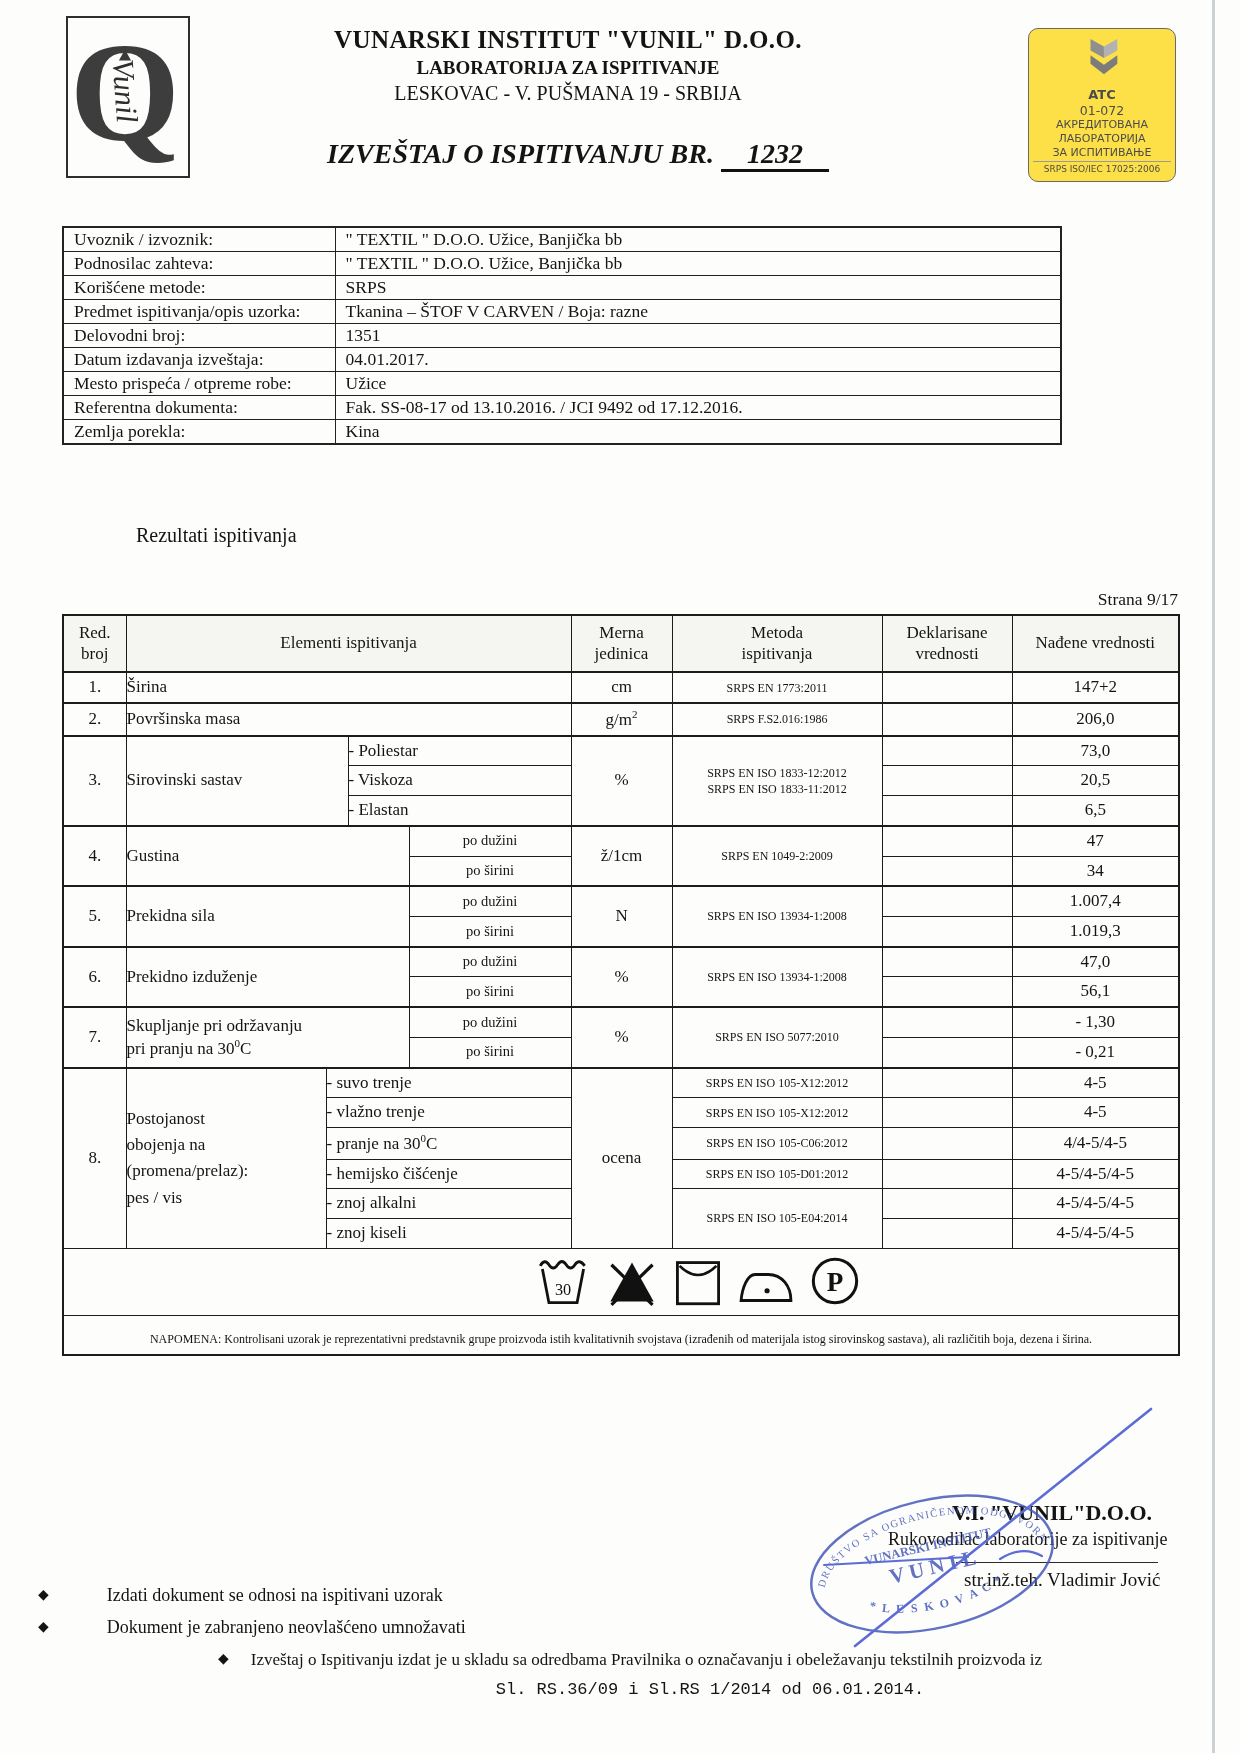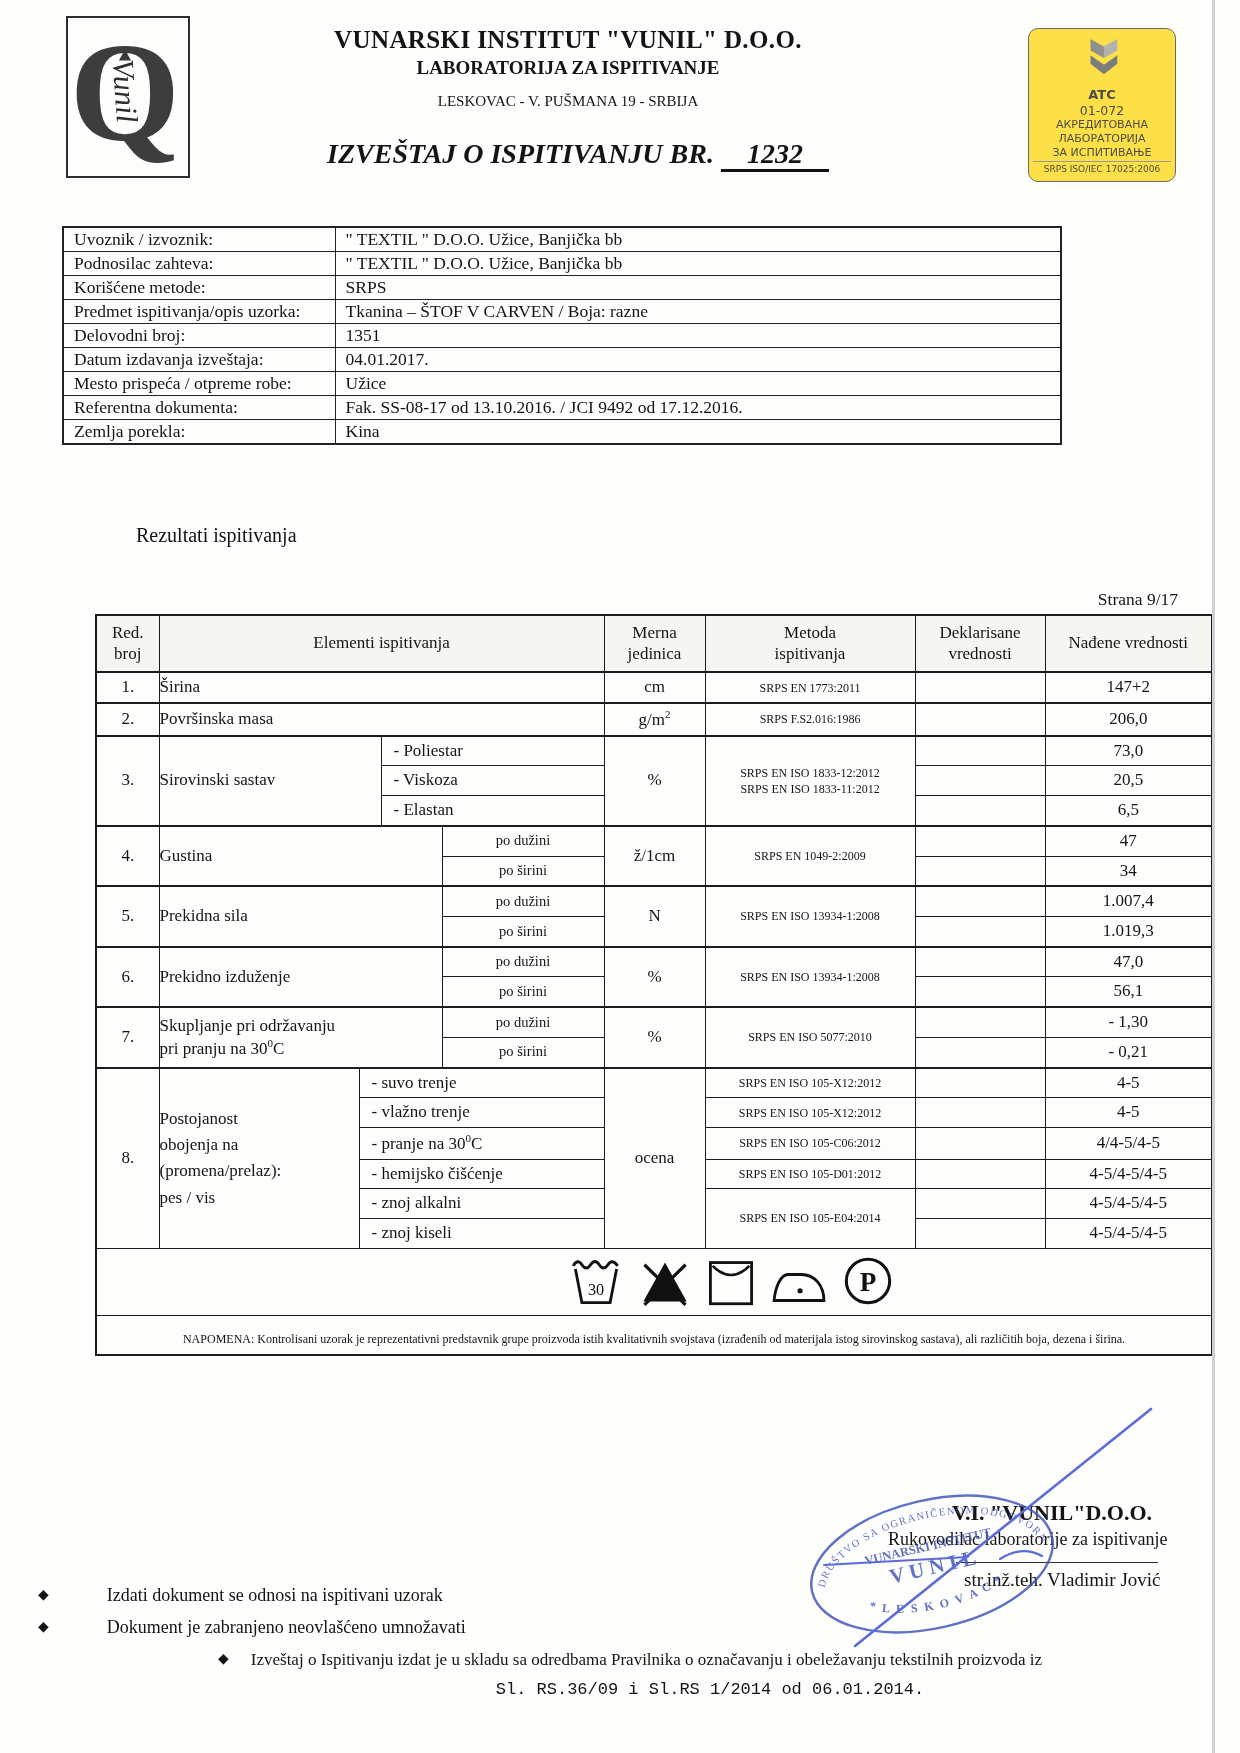--- a/index.html
+++ b/index.html
@@ -8,21 +8,21 @@
           color:#141414; overflow:hidden; }
   svg { font-family:"Liberation Serif","DejaVu Serif",serif; }
   .pre { white-space:pre-line; }
 
   
   .logo-box { position:absolute; left:66px; top:16px; width:124px; height:162px;
               border:2px solid #2e2e2e; background:#fdfdfb; }
   .hdr-center { position:absolute; left:248px; top:26px; width:640px; text-align:center; }
   .inst-name { font-size:25px; font-weight:bold; letter-spacing:.4px; }
   .lab-line  { font-size:19px; font-weight:bold; margin-top:3px; }
-  .addr-line { font-size:15px; margin-top:14px; }
+  .addr-line { font-size:20px; margin-top:3px; }
   .report-title { position:absolute; left:248px; top:138px; width:660px; text-align:center;
                   font-size:28px; font-weight:bold; font-style:italic; }
   .report-num { border-bottom:3px solid #111; padding:0 26px; }
 
   .badge { position:absolute; left:1028px; top:28px; width:148px; border:1.5px solid #6a6a6a;
            border-radius:10px; padding:8px 4px 7px; text-align:center; color:#4c4c4c;
            font-family:"DejaVu Sans","Liberation Sans",sans-serif; background:#fde047;}
   .badge .b-org { font-size:13px; font-weight:bold; margin-top:2px; }
   .badge .b-num { font-size:12.5px; margin-top:1px; }
   .badge .b-line { font-size:11px; line-height:1.25; }
@@ -33,28 +33,28 @@
                 border-collapse:collapse; font-size:17.5px; }
   .info-table td { border:1.5px solid #232323; padding:1px 10px; height:24px; }
   .info-table td.lbl { width:272px; }
   .info-table { border:2.5px solid #232323; }
 
   
   .sec-title  { position:absolute; left:136px; top:524px; font-size:20px; }
   .page-label { position:absolute; left:1000px; top:589px; width:178px; text-align:right; font-size:17.5px; }
 
   .results { position:absolute; left:62px; top:614px; width:1116px; border-collapse:collapse;
-             table-layout:fixed; font-size:17px; border:2.5px solid #1c1c1c;margin-left:33px; }
+             table-layout:fixed; font-size:17px; border:2.5px solid #1c1c1c; }
   .results th, .results td { border:1.2px solid #1c1c1c; vertical-align:middle; }
   .results thead th { font-weight:normal; padding:7px 4px; background:#f5f5f1;
                       border-bottom:2px solid #1c1c1c; line-height:1.22; text-align:center; }
   .results tbody td { padding:4px 6px; line-height:1.22; }
   .results td.no    { text-align:center; }
   .results td.name  { text-align:left; padding-left:0; }
-  .results td.sub   { text-align:left; padding-left:12px; }
+  .results td.sub   { text-align:left; padding-left:0; }
   .results td.sub-s { text-align:center; font-size:14.5px; }
   .results td.unit  { text-align:center; }
   .results td.method{ text-align:center; font-size:12px; line-height:1.35; }
   .results td.found { text-align:center; }
   .results tr.g > td { border-top:2px solid #1c1c1c; }
   .results td.r8name { line-height:1.55; }
   sup { font-size:11px; }
 
   .sym-cell { padding:6px 0 8px !important; border-top:2px solid #1c1c1c; }
   .sym-wrap { display:flex; align-items:flex-start; gap:12px; width:max-content;

